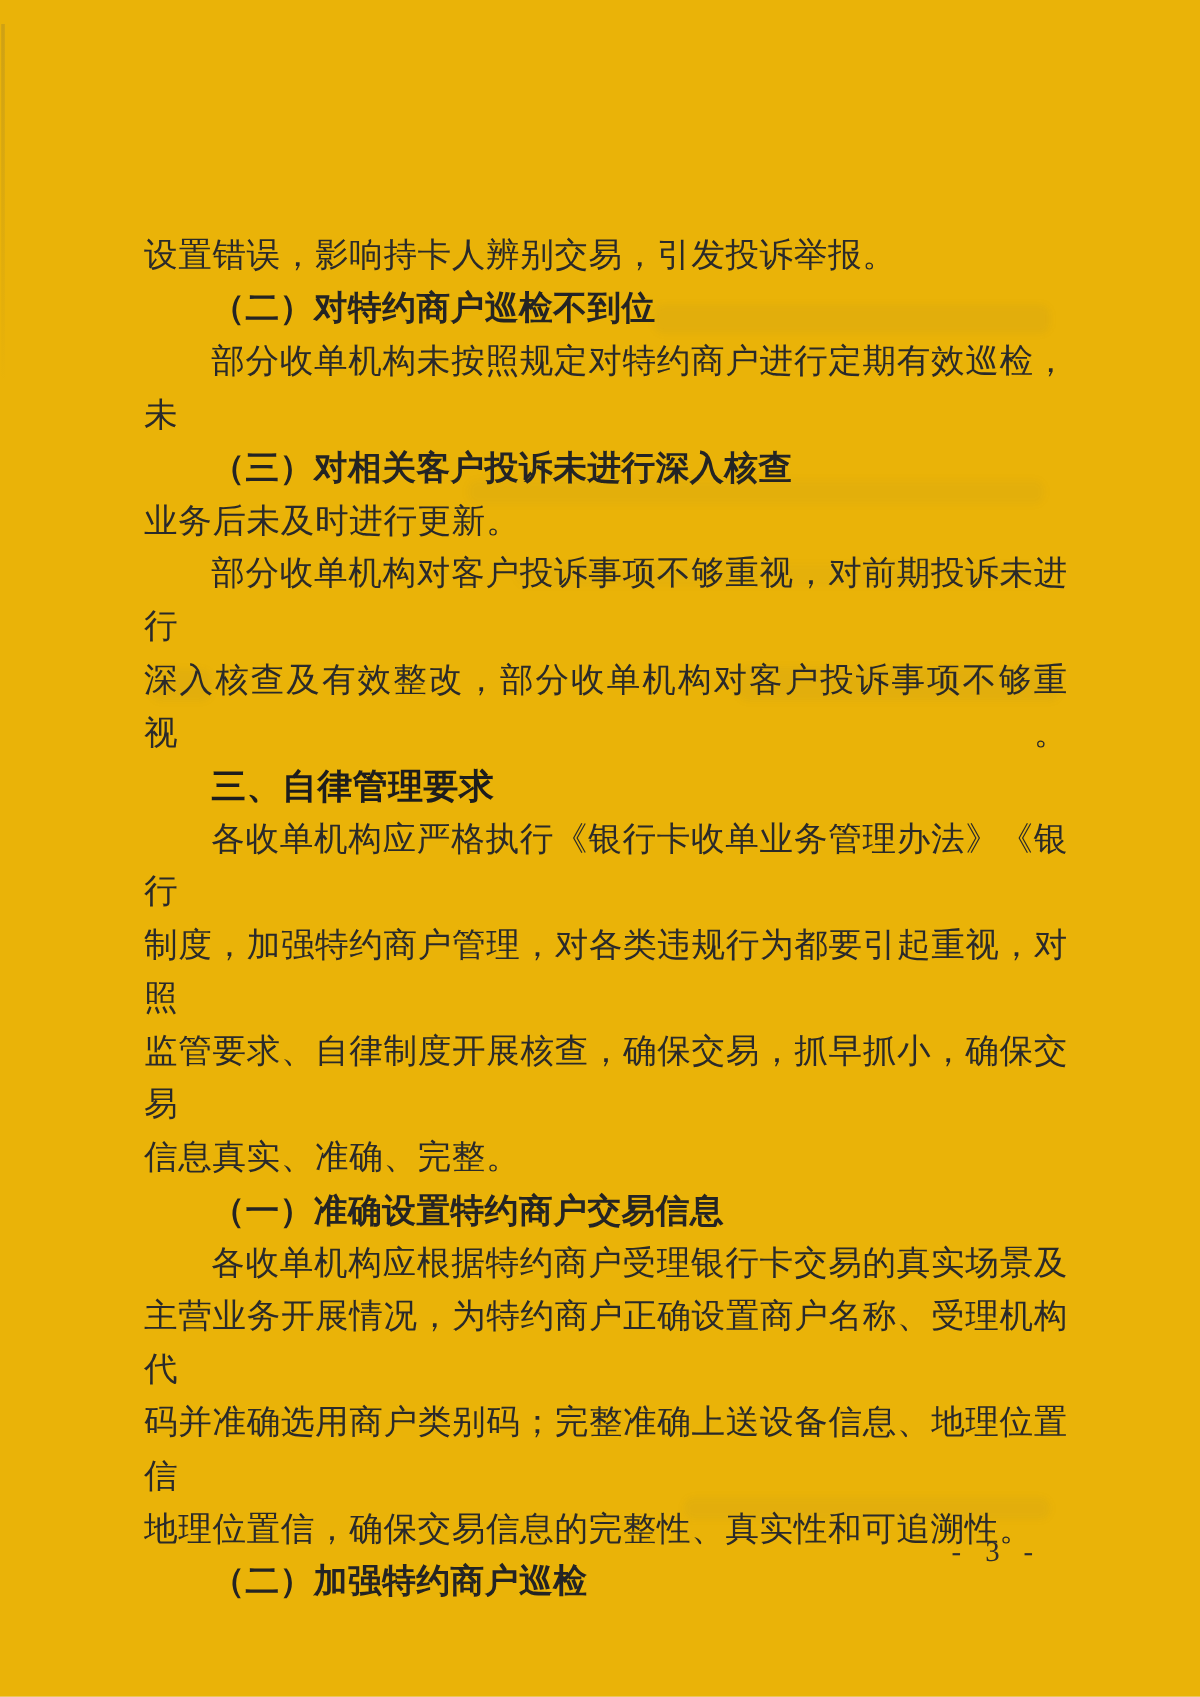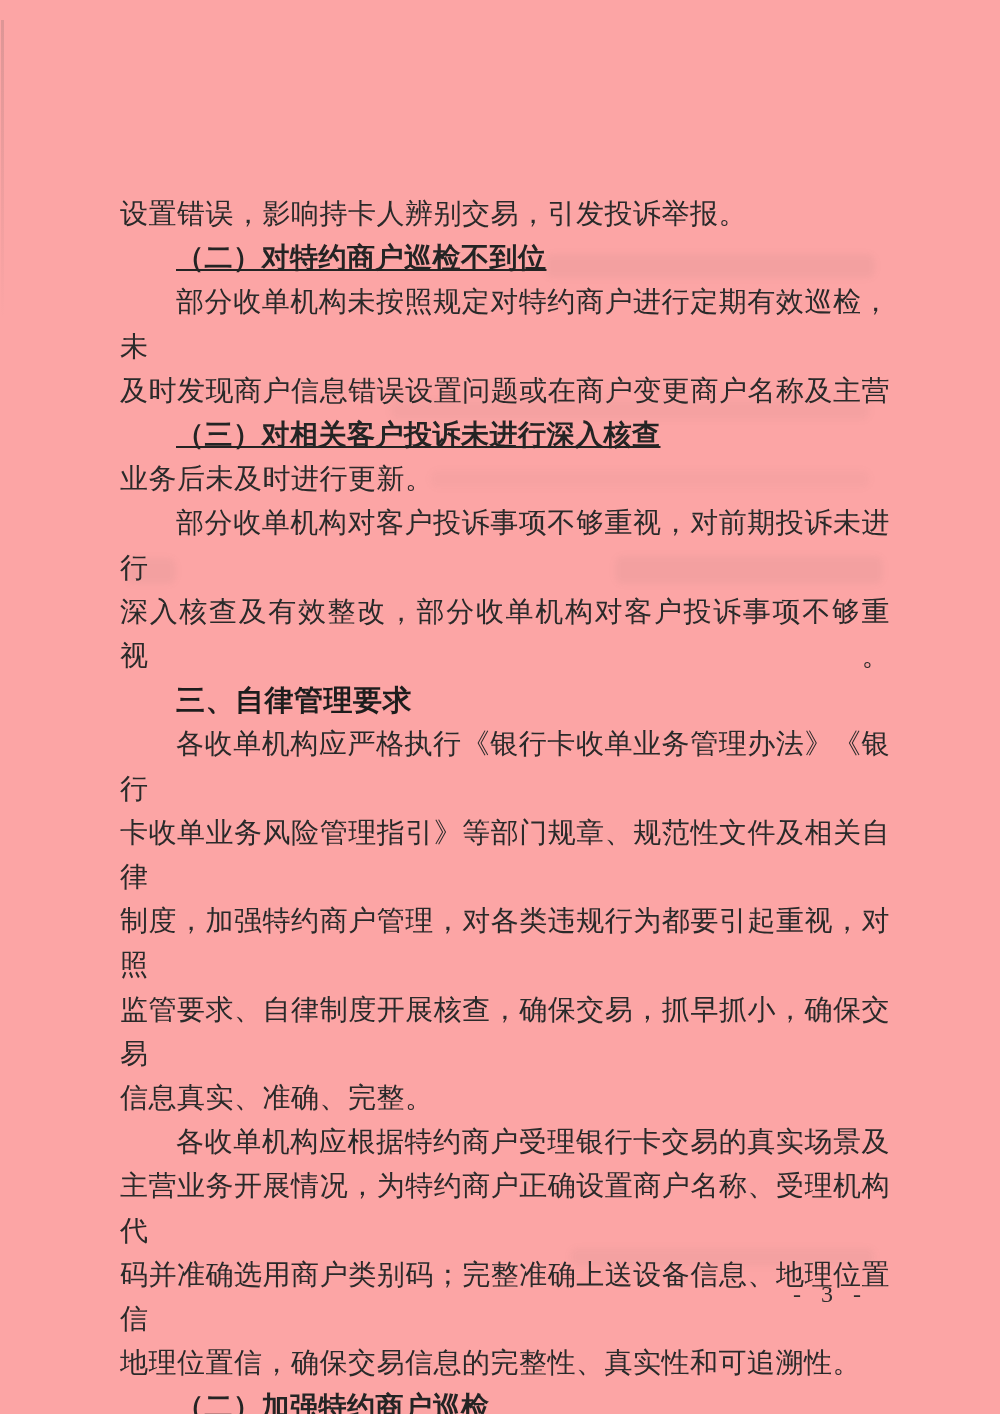--- a/index.html
+++ b/index.html
@@ -5,21 +5,21 @@
   html, body {
     margin: 0;
     padding: 0;
     background: #e8e8e6;
   }
   .page {
     position: relative;
     width: 1000px;
     height: 1414px;
     margin: 0 auto;
-    background: #fca5a5;
+    background: #eab308;
     overflow: hidden;
     font-family: "Liberation Serif", "DejaVu Serif", serif;
   }
   
   .scan-edge {
     position: absolute;
     left: 1px;
     top: 20px;
     width: 3px;
     height: 300px;
@@ -54,21 +54,20 @@
     white-space: normal;
   }
   .line.indent { text-indent: 56px; }
   .line.fill {
     text-align: justify;
     text-align-last: justify;
   }
   .line.subheading {
     font-weight: bold;
     color: #242424;
-    text-decoration: underline;
   }
   .line.heading {
     font-family: Liberation Serif, serif;
     font-weight: bold;
     font-size: 29px;
     color: #1d1d1d;
   }
   .page-number {
     position: absolute;
     left: 793px;
@@ -89,31 +88,30 @@
   <div class="blob b2"></div>
   <div class="blob b3"></div>
   <div class="blob b4"></div>
   <div class="blob b5"></div>
   <div class="blob b6"></div>
 
   <div class="content">
       <div class="line body">设置错误，影响持卡人辨别交易，引发投诉举报。</div>
       <div class="line subheading indent">（二）对特约商户巡检不到位</div>
       <div class="line body indent fill">部分收单机构未按照规定对特约商户进行定期有效巡检，未</div>
-      <div class="line body fill">及时发现商户信息错误设置问题或在商户变更商户名称及主营</div>
       <div class="line subheading indent">（三）对相关客户投诉未进行深入核查</div>
       <div class="line body">业务后未及时进行更新。</div>
       <div class="line body indent fill">部分收单机构对客户投诉事项不够重视，对前期投诉未进行</div>
       <div class="line body fill">深入核查及有效整改，部分收单机构对客户投诉事项不够重视。</div>
       <div class="line heading indent">三、自律管理要求</div>
       <div class="line body indent fill">各收单机构应严格执行《银行卡收单业务管理办法》《银行</div>
-      <div class="line body fill">卡收单业务风险管理指引》等部门规章、规范性文件及相关自律</div>
       <div class="line body fill">制度，加强特约商户管理，对各类违规行为都要引起重视，对照</div>
       <div class="line body fill">监管要求、自律制度开展核查，确保交易，抓早抓小，确保交易</div>
       <div class="line body">信息真实、准确、完整。</div>
+      <div class="line subheading indent">（一）准确设置特约商户交易信息</div>
       <div class="line body indent fill">各收单机构应根据特约商户受理银行卡交易的真实场景及</div>
       <div class="line body fill">主营业务开展情况，为特约商户正确设置商户名称、受理机构代</div>
       <div class="line body fill">码并准确选用商户类别码；完整准确上送设备信息、地理位置信</div>
       <div class="line body">地理位置信，确保交易信息的完整性、真实性和可追溯性。</div>
       <div class="line subheading indent">（二）加强特约商户巡检</div>
     </div>
 
   <div class="page-number">- 3 -</div>
 </div>
 

